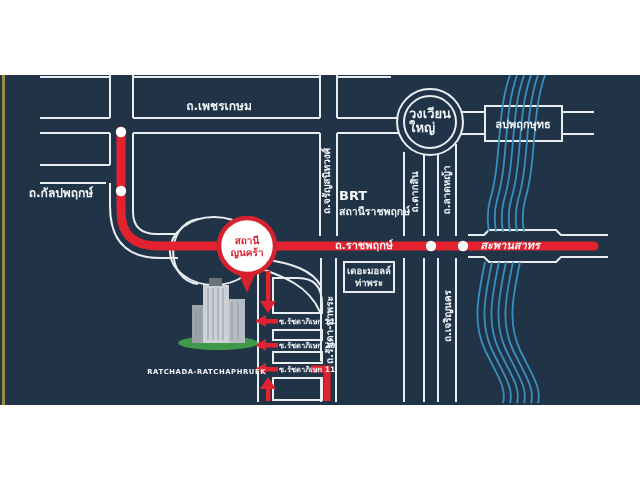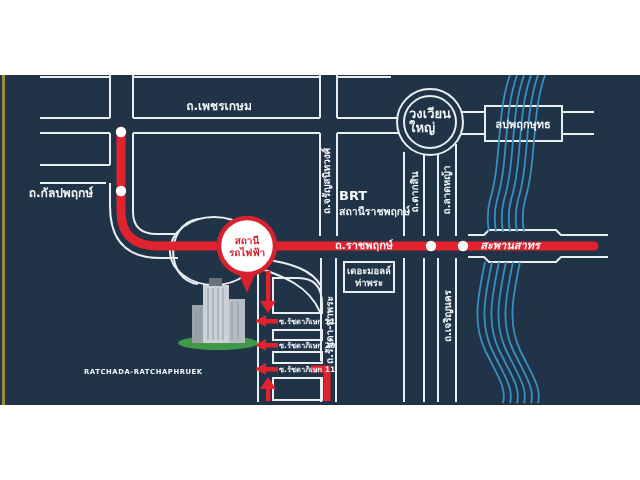--- a/index.html
+++ b/index.html
@@ -22,21 +22,21 @@
   .mall-lbl{position:absolute;left:369px;top:277px;transform:translate(-50%,-50%);
             text-align:center;color:#f2f6f8;font-weight:bold;font-size:9.5px;line-height:1.25;}
   .badge-lbl{position:absolute;left:247px;top:246px;transform:translate(-50%,-50%);
              text-align:center;color:#d6212e;font-weight:bold;font-size:10px;line-height:1.15;}
   .wy-lbl{position:absolute;left:430px;top:121px;transform:translate(-50%,-50%);
           color:#f2f6f8;font-weight:bold;font-size:13px;line-height:1.1;}
   .brand{position:absolute;left:96px;top:342px;width:156px;text-align:center;
          font-weight:bold;font-size:24px;letter-spacing:.5px;white-space:nowrap;}
   .brand .casa{color:#eab640;}
   .brand .condo{color:#2fa24d;margin-left:6px;}
-  .brand-sub{position:absolute;left:84px;top:368px;width:156px;
+  .brand-sub{position:absolute;left:110px;top:368px;width:156px;text-align:right;
              color:#f2f6f8;font-weight:bold;font-size:6.8px;letter-spacing:.6px;}
 </style>
 </head>
 <body>
 
 <div class="stage">
   <div class="panel"></div>
   <div class="gold-edge"></div>
 
   <svg class="mapart" width="640" height="480" viewBox="0 0 640 480">
@@ -171,21 +171,21 @@
     <div class="l2">สถานีราชพฤกษ์</div>
   </div>
 
   <div class="mall-lbl">
     <div>เดอะมอลล์</div>
     <div>ท่าพระ</div>
   </div>
 
   <div class="badge-lbl">
     <div>สถานี</div>
-    <div>รถไฟฟ้า</div>
+    <div>ญนคร้า</div>
   </div>
 
   <div class="soi" style="left:279px;top:321px;">ซ.รัชดาภิเษก 11</div>
   <div class="soi" style="left:279px;top:345px;">ซ.รัชดาภิเษก 20</div>
   <div class="soi" style="left:279px;top:369px;">ซ.รัชดาภิเษก 11</div>
 
   <div class="brand-sub">RATCHADA-RATCHAPHRUEK</div>
 </div>
 
 </body></html>

